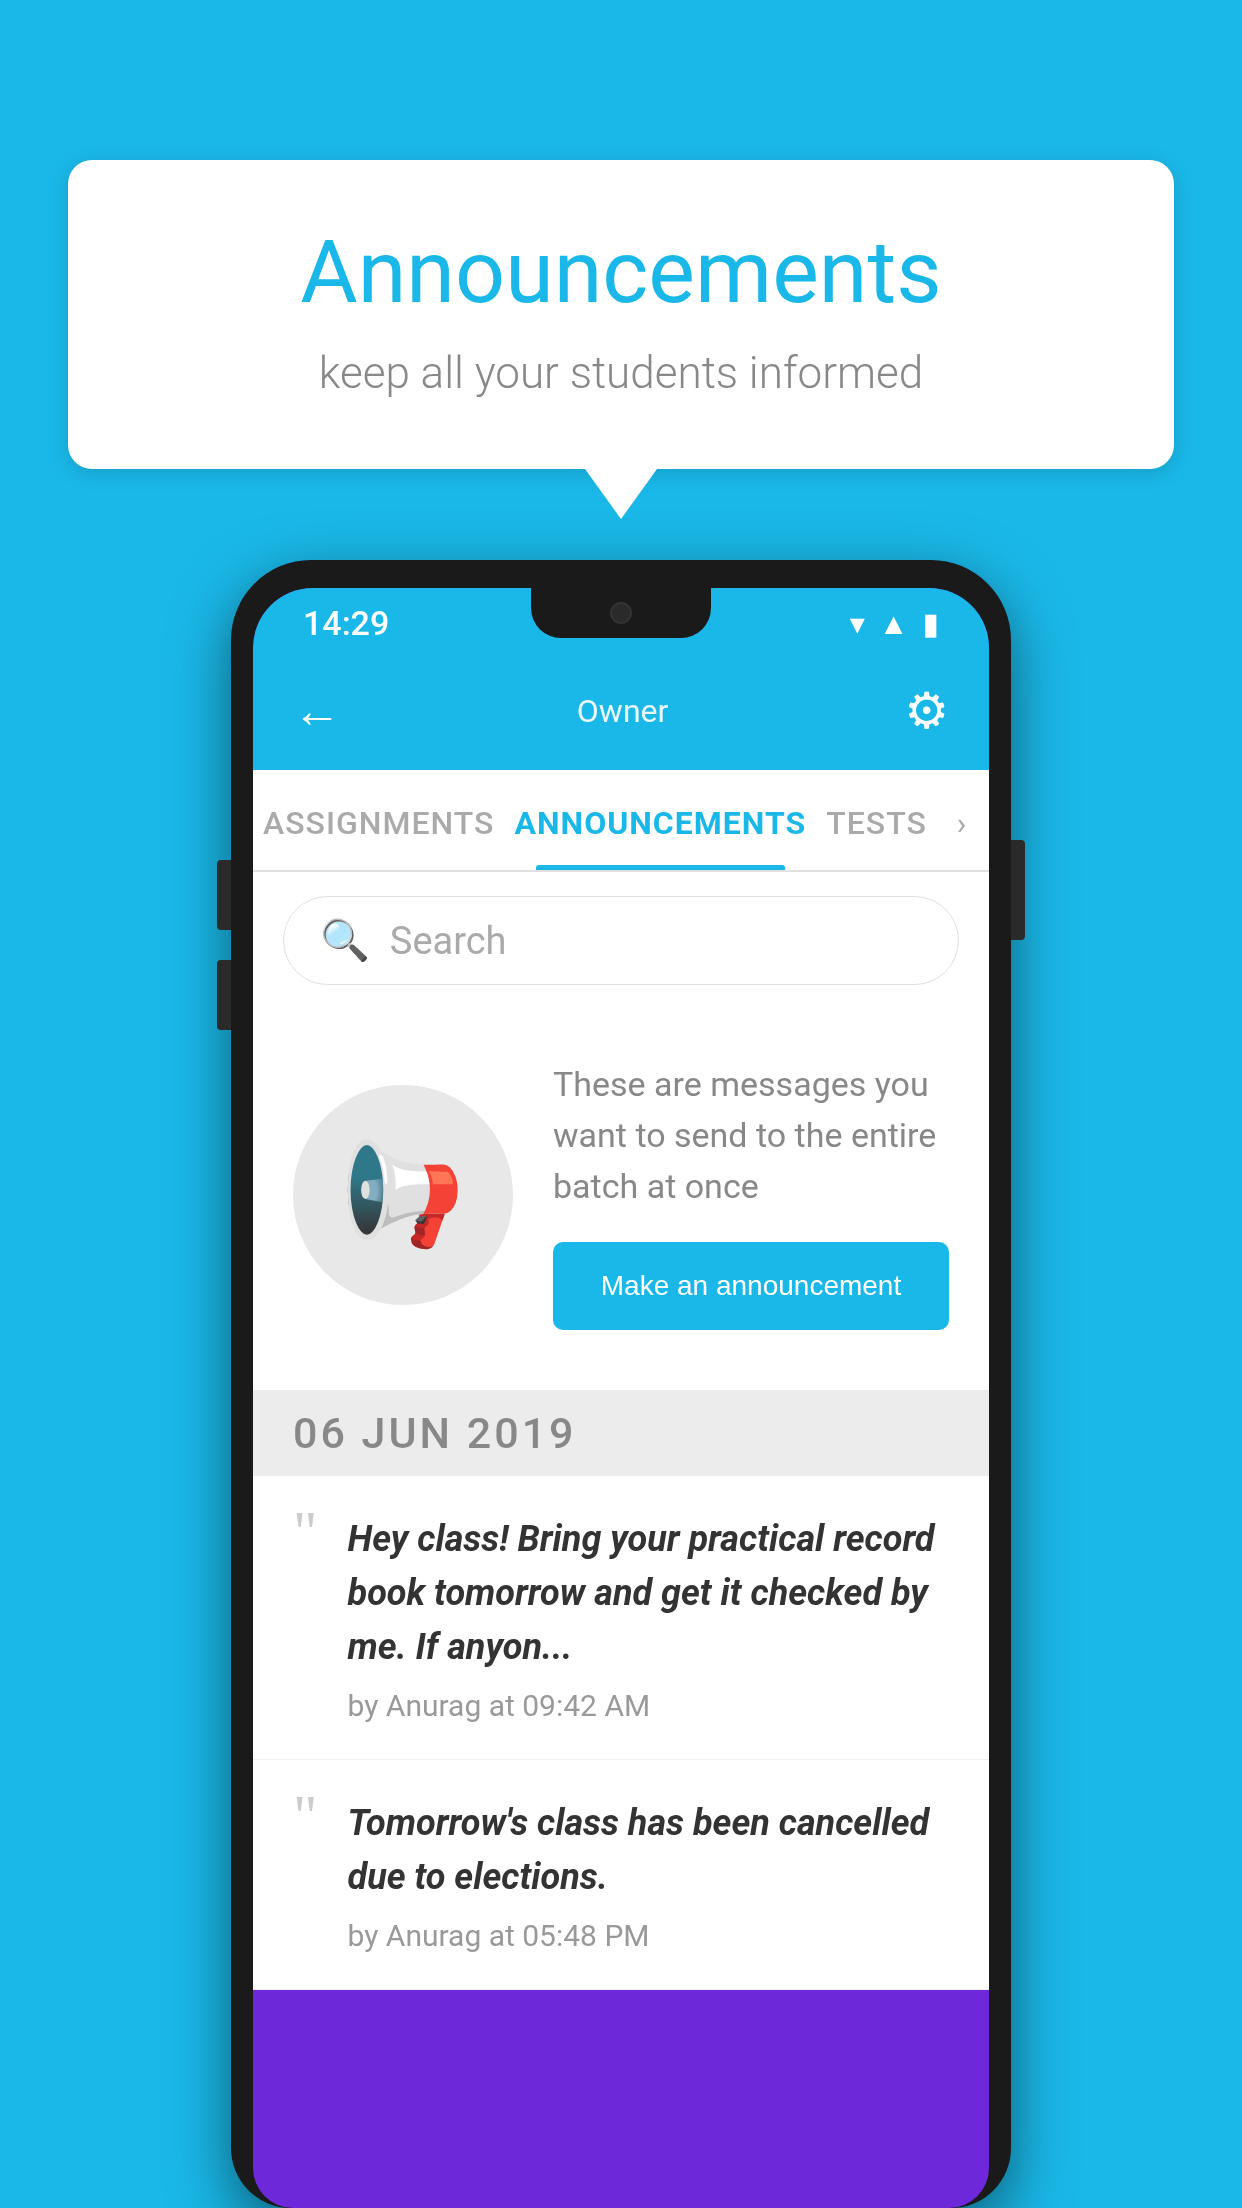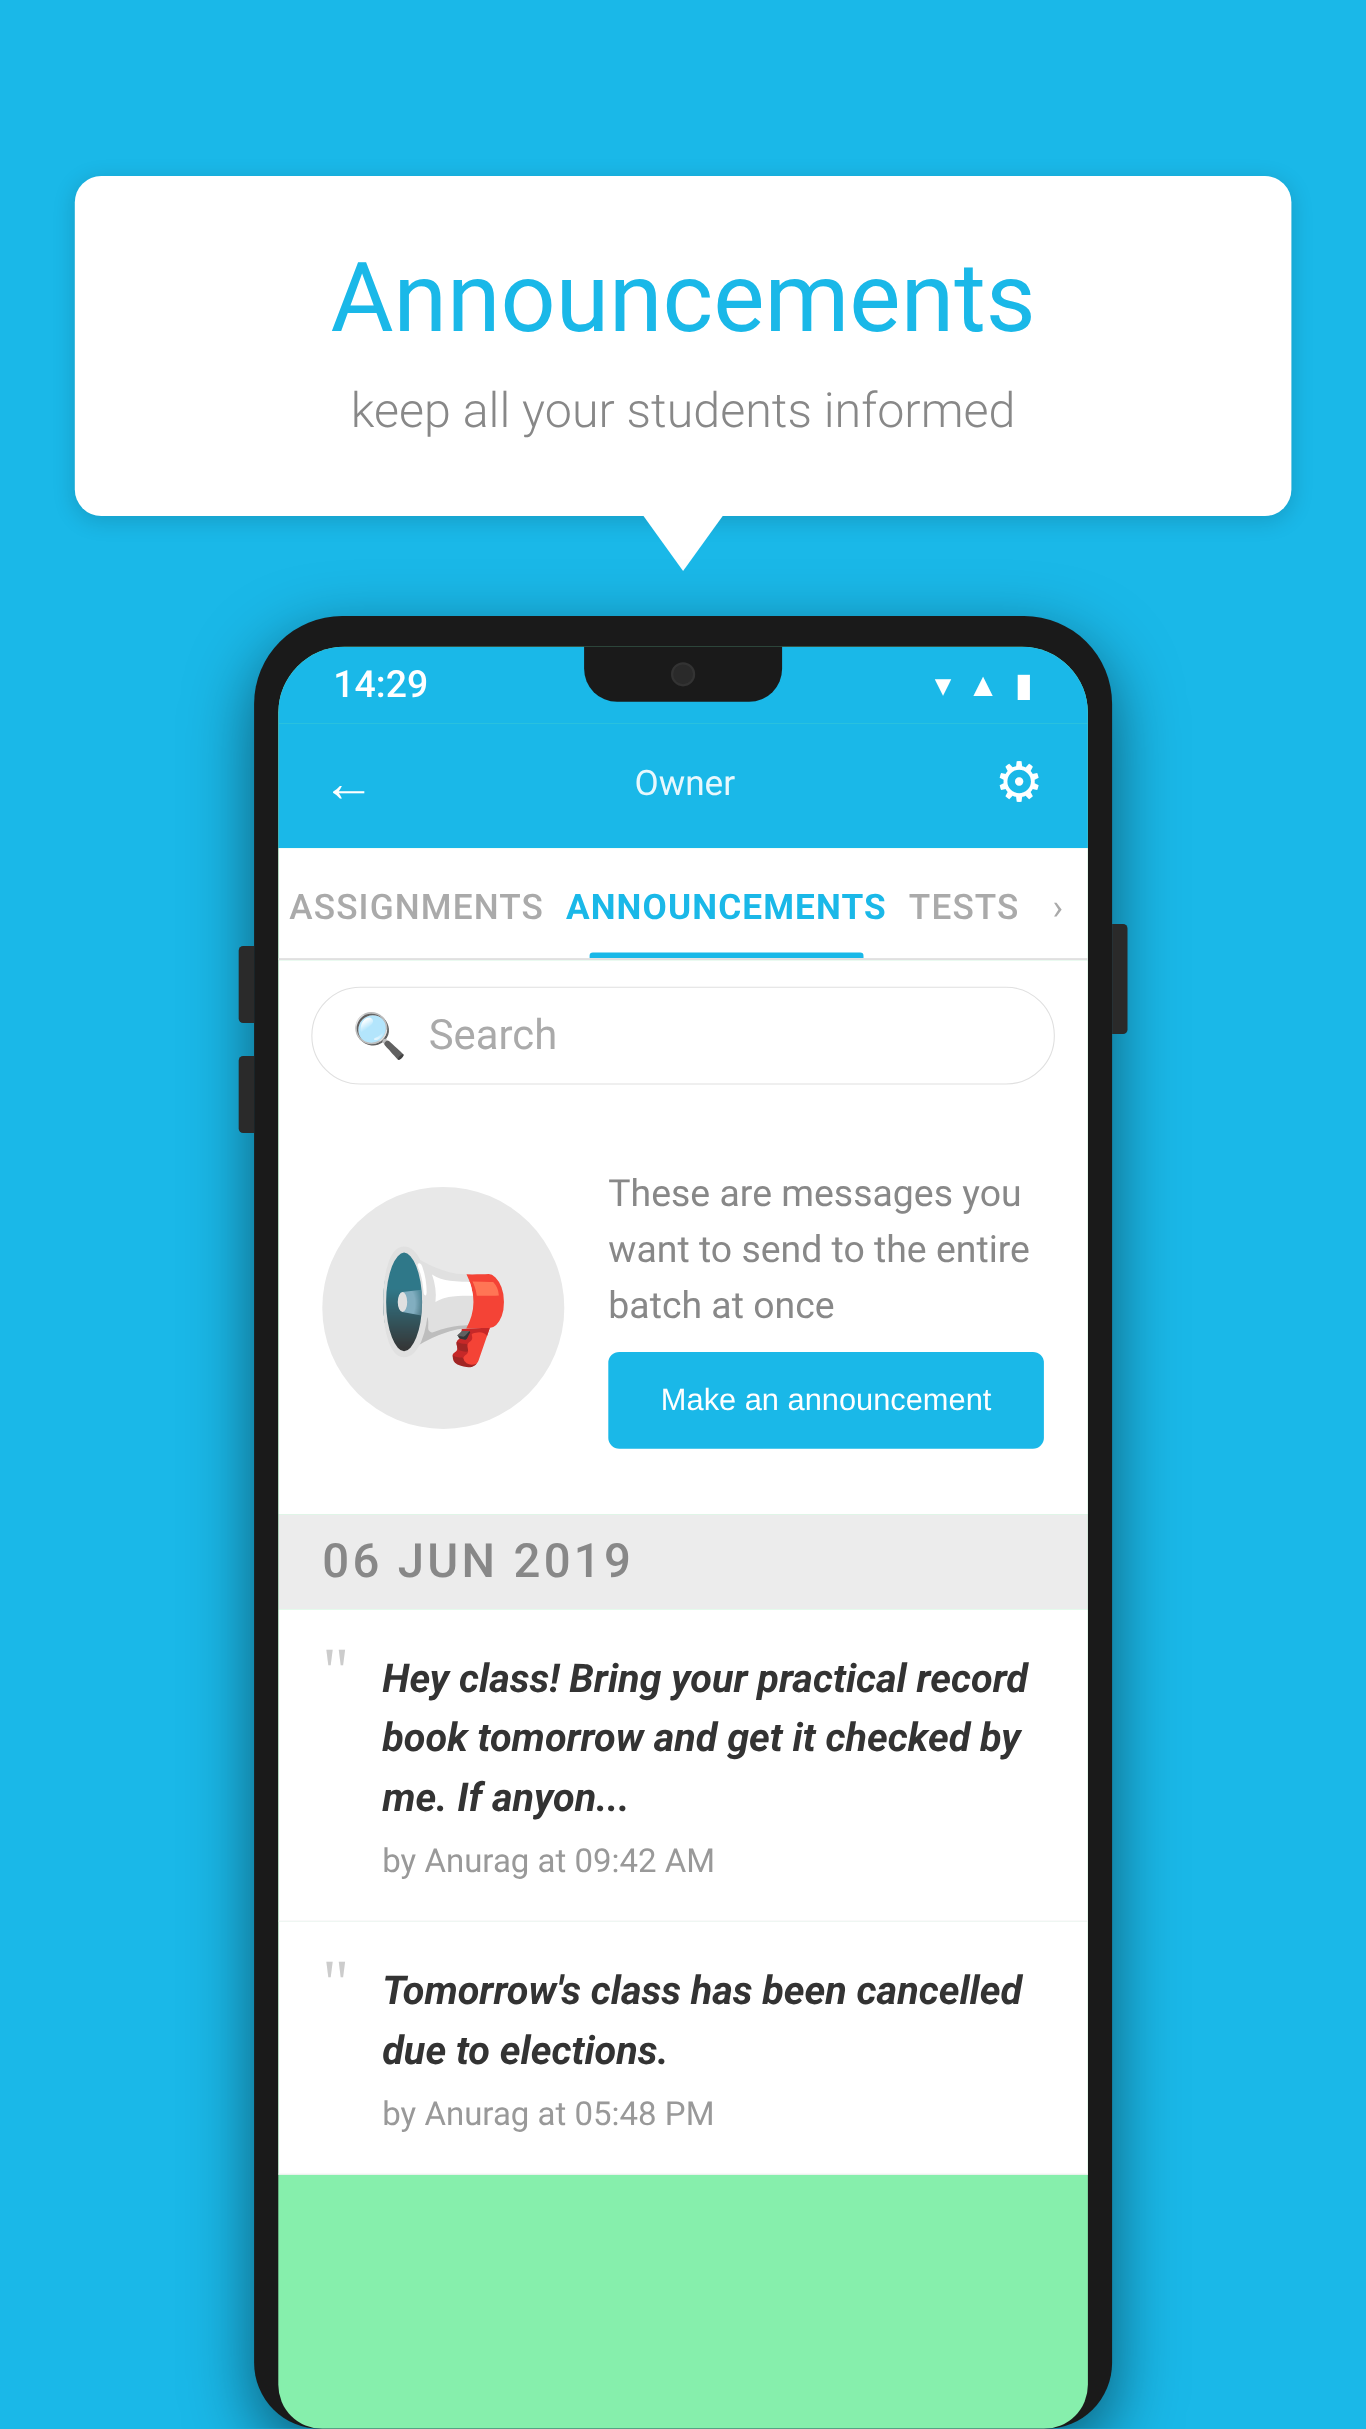--- a/index.html
+++ b/index.html
@@ -90,21 +90,21 @@
     .camera-dot {
       width: 22px;
       height: 22px;
       background: #2a2a2a;
       border-radius: 50%;
       border: 2px solid #333;
     }
 
     
     .phone-screen {
-      background: #86efac;
+      background: #6d28d9;
       border-radius: 60px 60px 40px 40px;
       overflow: hidden;
       width: 100%;
       min-height: 1620px;
     }
 
     
     .status-bar {
       background: #1ab8e8;
       height: 70px;
@@ -257,21 +257,21 @@
 
     .megaphone-icon {
       font-size: 100px;
       color: #5a7a9a;
       transform: scaleX(-1);
     }
 
     .promo-right {
       display: flex;
       flex-direction: column;
-      gap: 16px;
+      gap: 30px;
     }
 
     .promo-text {
       font-size: 34px;
       color: #888;
       line-height: 1.5;
     }
 
     .make-announcement-btn {
       background: #1ab8e8;

